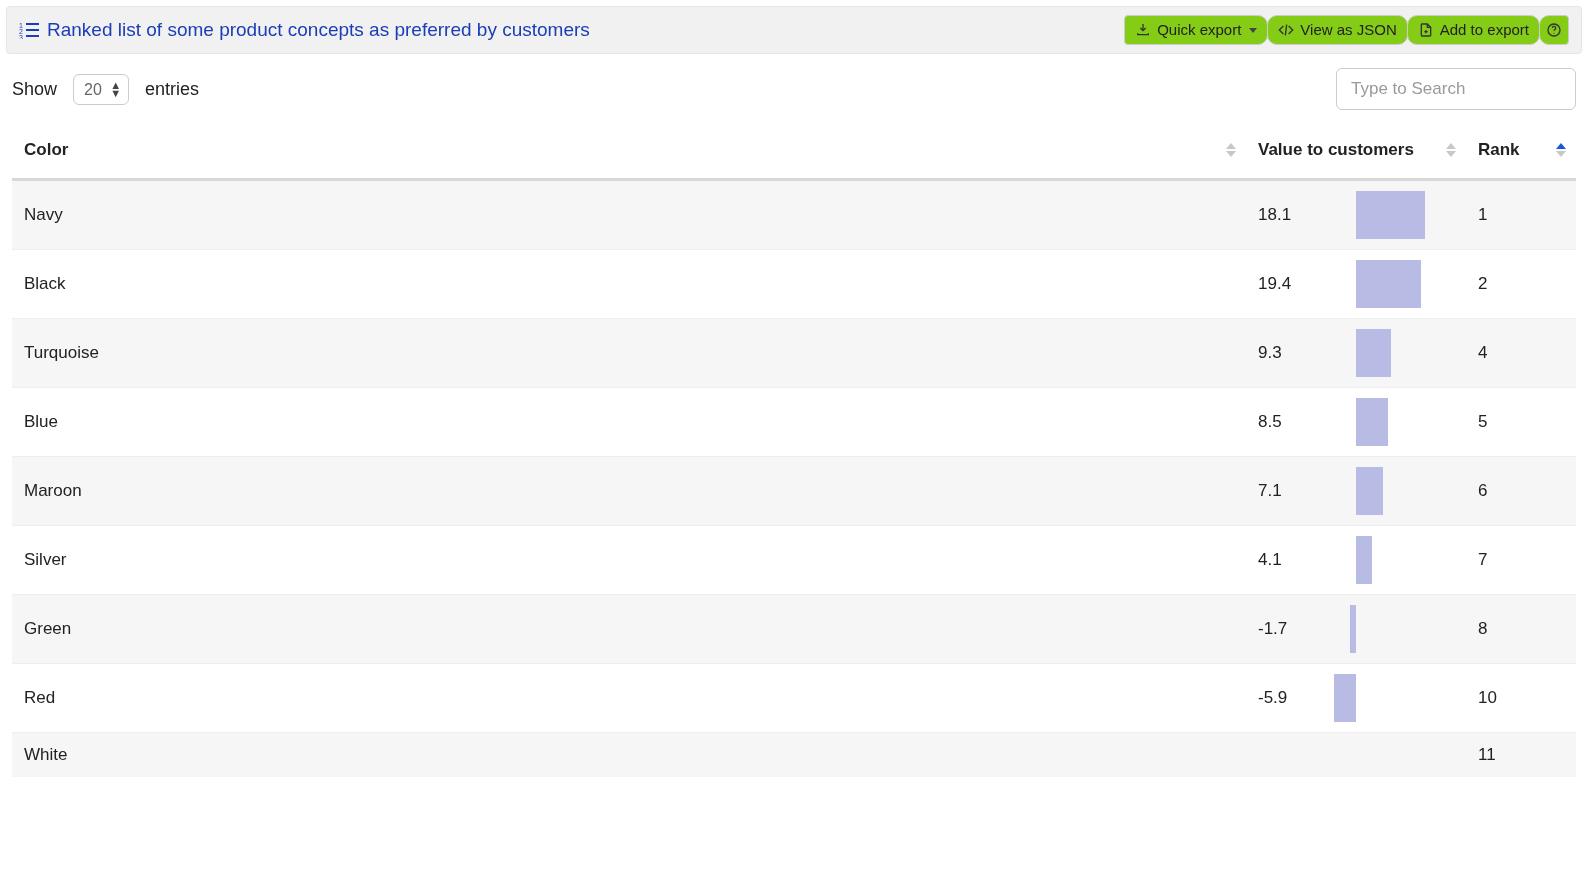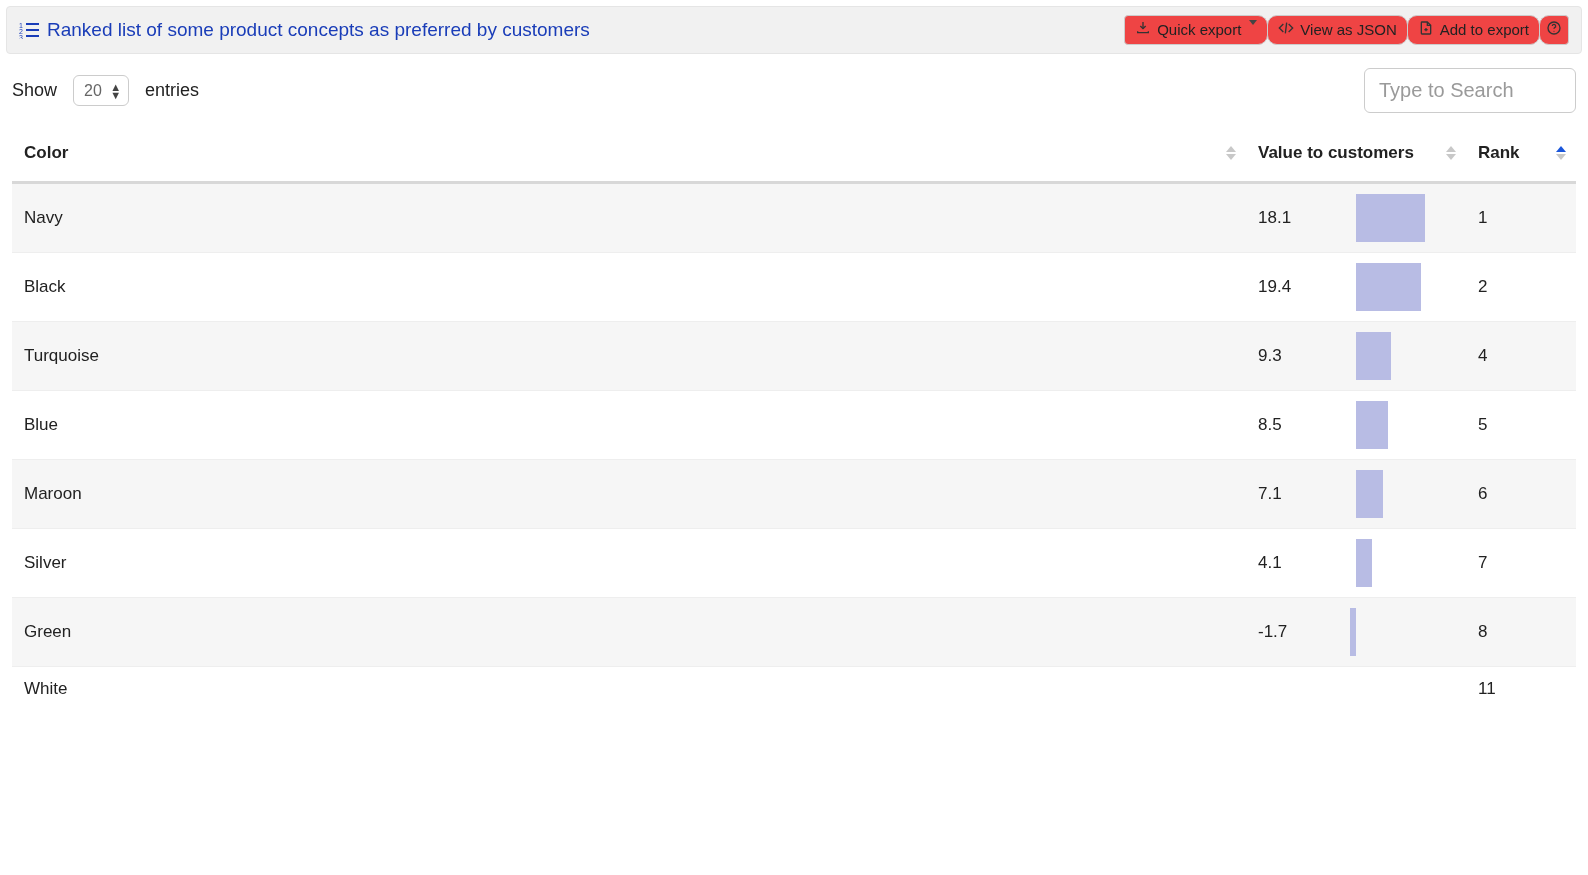--- a/index.html
+++ b/index.html
@@ -26,26 +26,27 @@
     font-weight: 500;
     text-decoration: none;
     display: flex;
     align-items: center;
     gap: 8px;
   }
   .title-link svg { flex: 0 0 auto; }
   .header-spacer { flex: 1; }
   .btn-group { display: flex; }
   .btn {
-    background: #ef4444;
+    background: #84cc16;
     border: 1px solid #ccc;
     padding: 4px 10px;
     font-size: 15px;
     color: #222;
     display: inline-flex;
+    align-items: center;
     gap: 6px;
     cursor: pointer;
     line-height: 20px;
   }
   .btn-group .btn { border-radius: 10px; margin-left: -1px; }
   .btn-group .btn:first-child { border-top-left-radius: 4px; border-bottom-left-radius: 4px; margin-left: 0; }
   .btn-group .btn:last-child  { border-top-right-radius: 4px; border-bottom-right-radius: 4px; }
   .btn svg { width: 16px; height: 16px; }
   .caret-down {
     display: inline-block; width: 0; height: 0;
@@ -75,22 +76,22 @@
   .select-wrap { position: relative; display: inline-block; }
   .select-wrap .sel-arrows {
     position: absolute; right: 8px; top: 50%; transform: translateY(-50%);
     font-size: 11px; line-height: 8px; color: #444; pointer-events: none;
   }
   .controls-spacer { flex: 1; }
   .search-input {
     border: 1px solid #ccc;
     border-radius: 6px;
     padding: 10px 14px;
-    font-size: 20px;
-    width: 212px;
+    font-size: 17px;
+    width: 240px;
     color: #333;
     margin-left: 48px;
   }
   .search-input::placeholder { color: #9a9a9a; }
 
   table.data {
     width: calc(100% - 24px);
     margin: 4px 12px 12px 12px;
     border-collapse: collapse;
     font-size: 17px;
@@ -266,18 +267,23 @@
         <td>Silver</td>
         <td class="value-cell"><div class="bar" style="left: 50%; width: 7.06897%;"></div><span class="val-text">4.1</span></td>
         <td>7</td>
       </tr>
       <tr>
         <td>Green</td>
         <td class="value-cell"><div class="bar" style="right: 50%; width: 2.93103%;"></div><span class="val-text">-1.7</span></td>
         <td>8</td>
       </tr>
       <tr>
+        <td>Red</td>
+        <td class="value-cell"><div class="bar" style="right: 50%; width: 10.1724%;"></div><span class="val-text">-5.9</span></td>
+        <td>10</td>
+      </tr>
+      <tr>
         <td>White</td>
         <td class="value-cell"></td>
         <td>11</td>
       </tr>
     </tbody>
 </table>
 
 </body></html>

